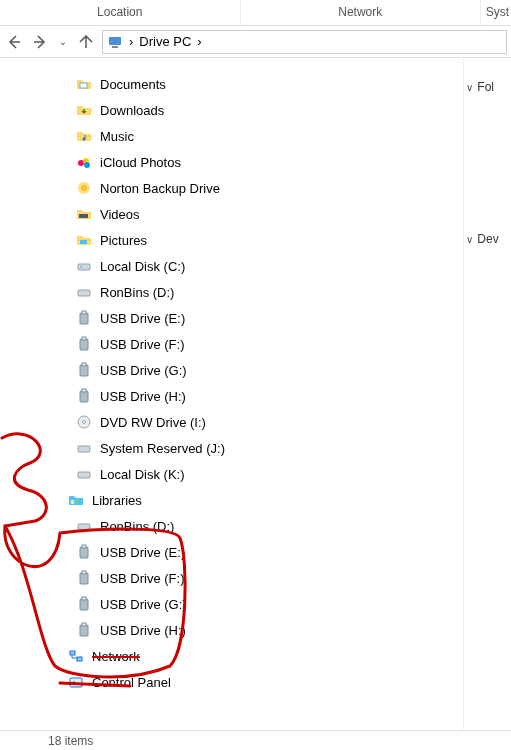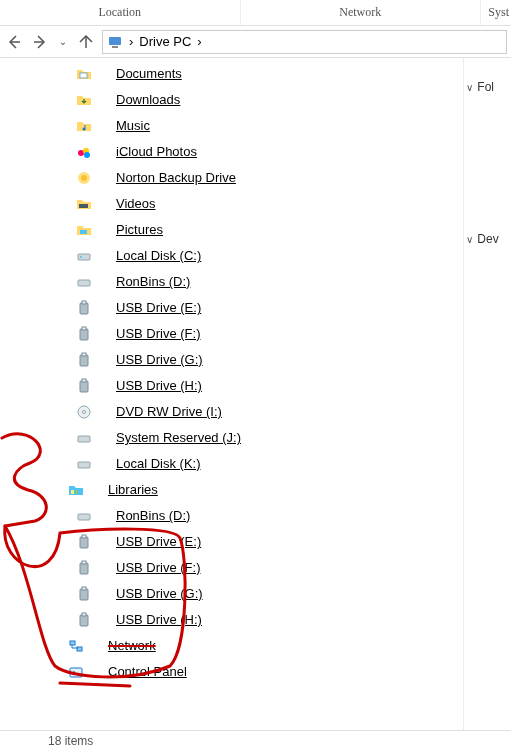--- a/index.html
+++ b/index.html
@@ -12,21 +12,20 @@
     height: 750px;
     overflow: hidden;
     position: relative;
   }
   .top-tabs {
     display: flex;
     height: 26px;
     border-bottom: 1px solid #e0e0e0;
     font-size: 12px;
     color: #555;
-    font-family: Liberation Serif, serif;
   }
   .top-tab {
     flex: 1;
     text-align: center;
     line-height: 24px;
     border-right: 1px solid #eee;
   }
   .top-tab:last-child { border-right: none; text-align: right; padding-right: 2px; flex: 0 0 30px;}
   .navbar {
     display: flex;
@@ -76,26 +75,25 @@
   }
   .right-item {
     display: flex;
     align-items: center;
     gap: 4px;
     padding: 4px 2px;
     margin-bottom: 130px;
   }
   .tree-item {
     display: flex;
-    align-items: flex-start;
+    align-items: flex-end;
     height: 26px;
     padding-left: 76px;
-    gap: 24px;
+    gap: 8px;
     cursor: pointer;
-    text-decoration: underline;
   }
   .tree-item.depth1 { padding-left: 68px; }
   .icon {
     width: 16px; height: 16px;
     display: inline-flex; align-items: center; justify-content: center;
     flex-shrink: 0;
   }
   .label { white-space: nowrap; }
   .status {
     height: 26px;

